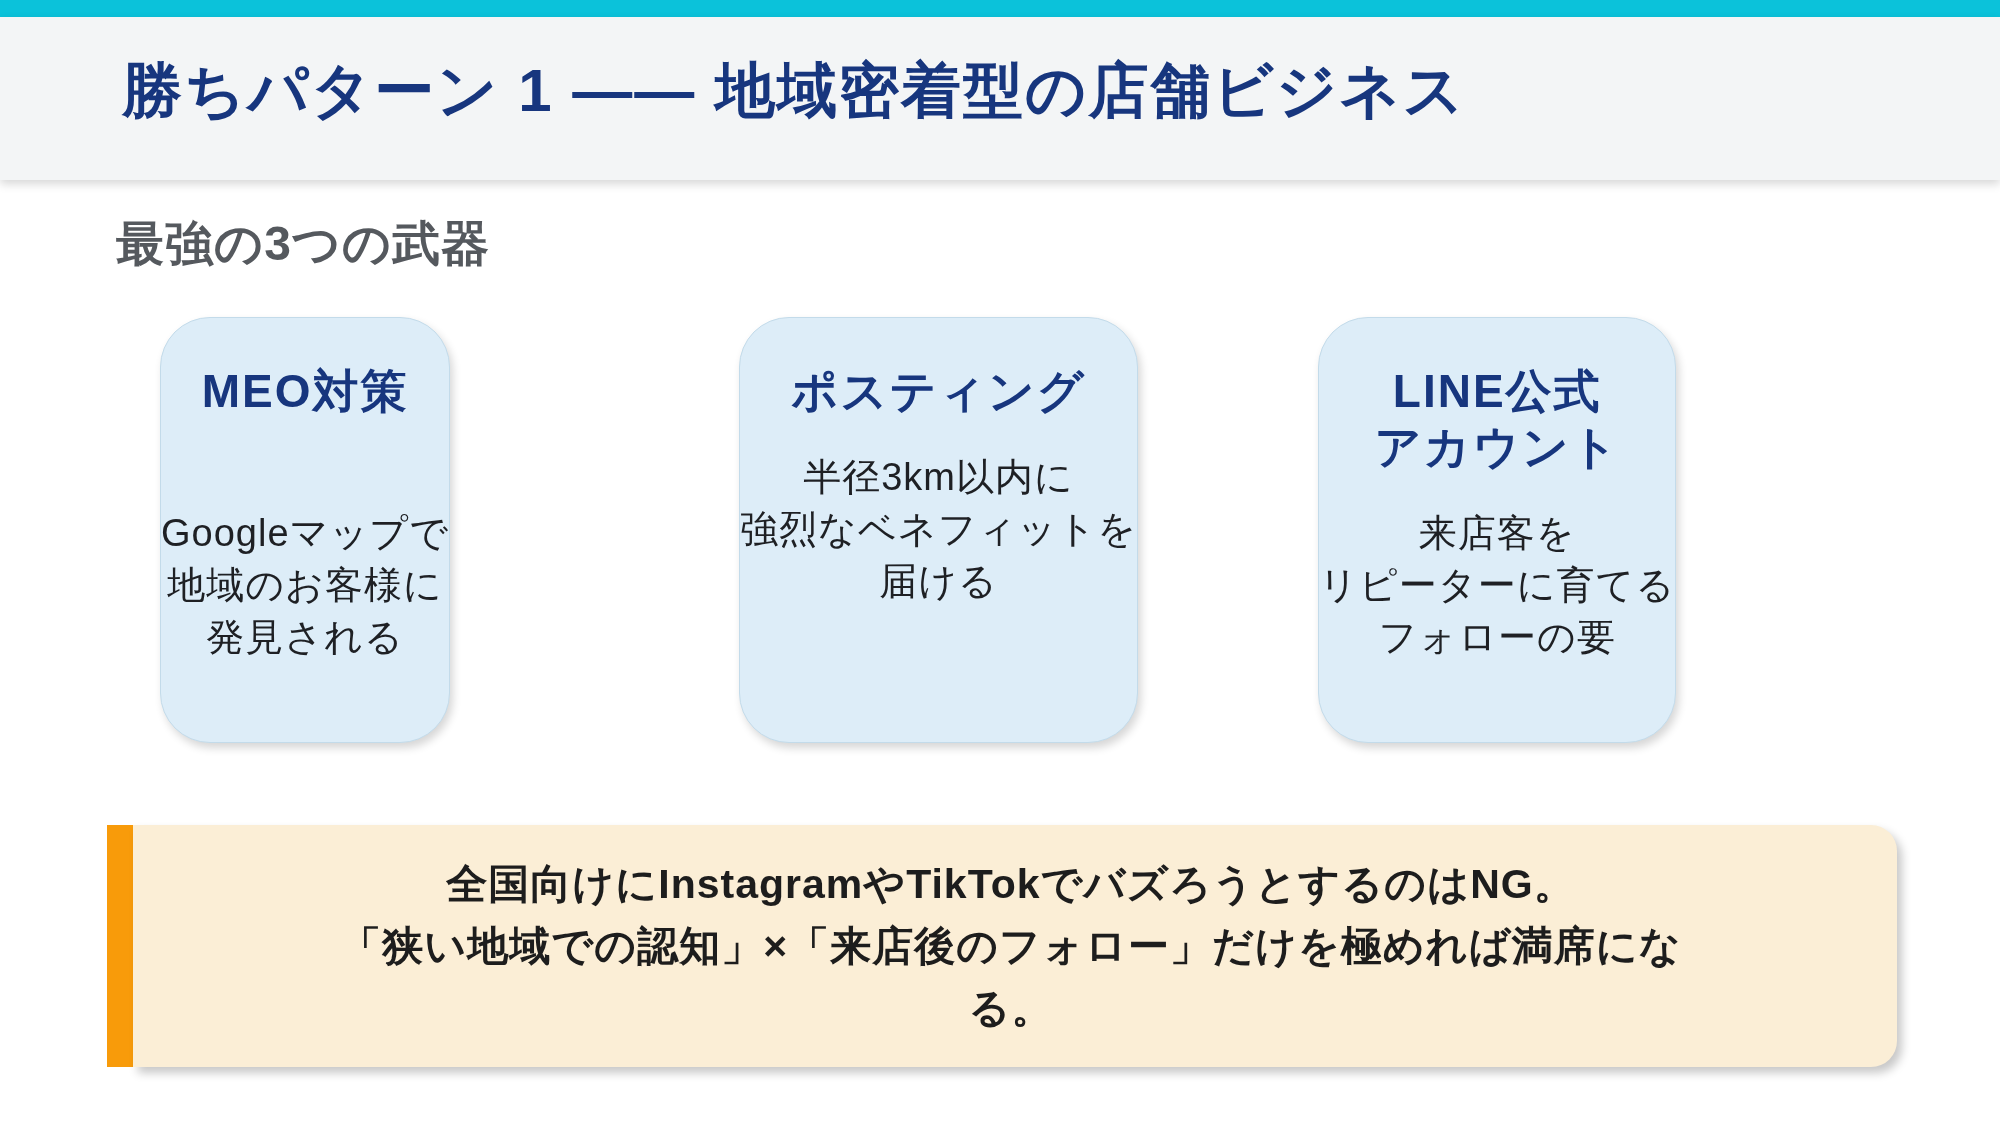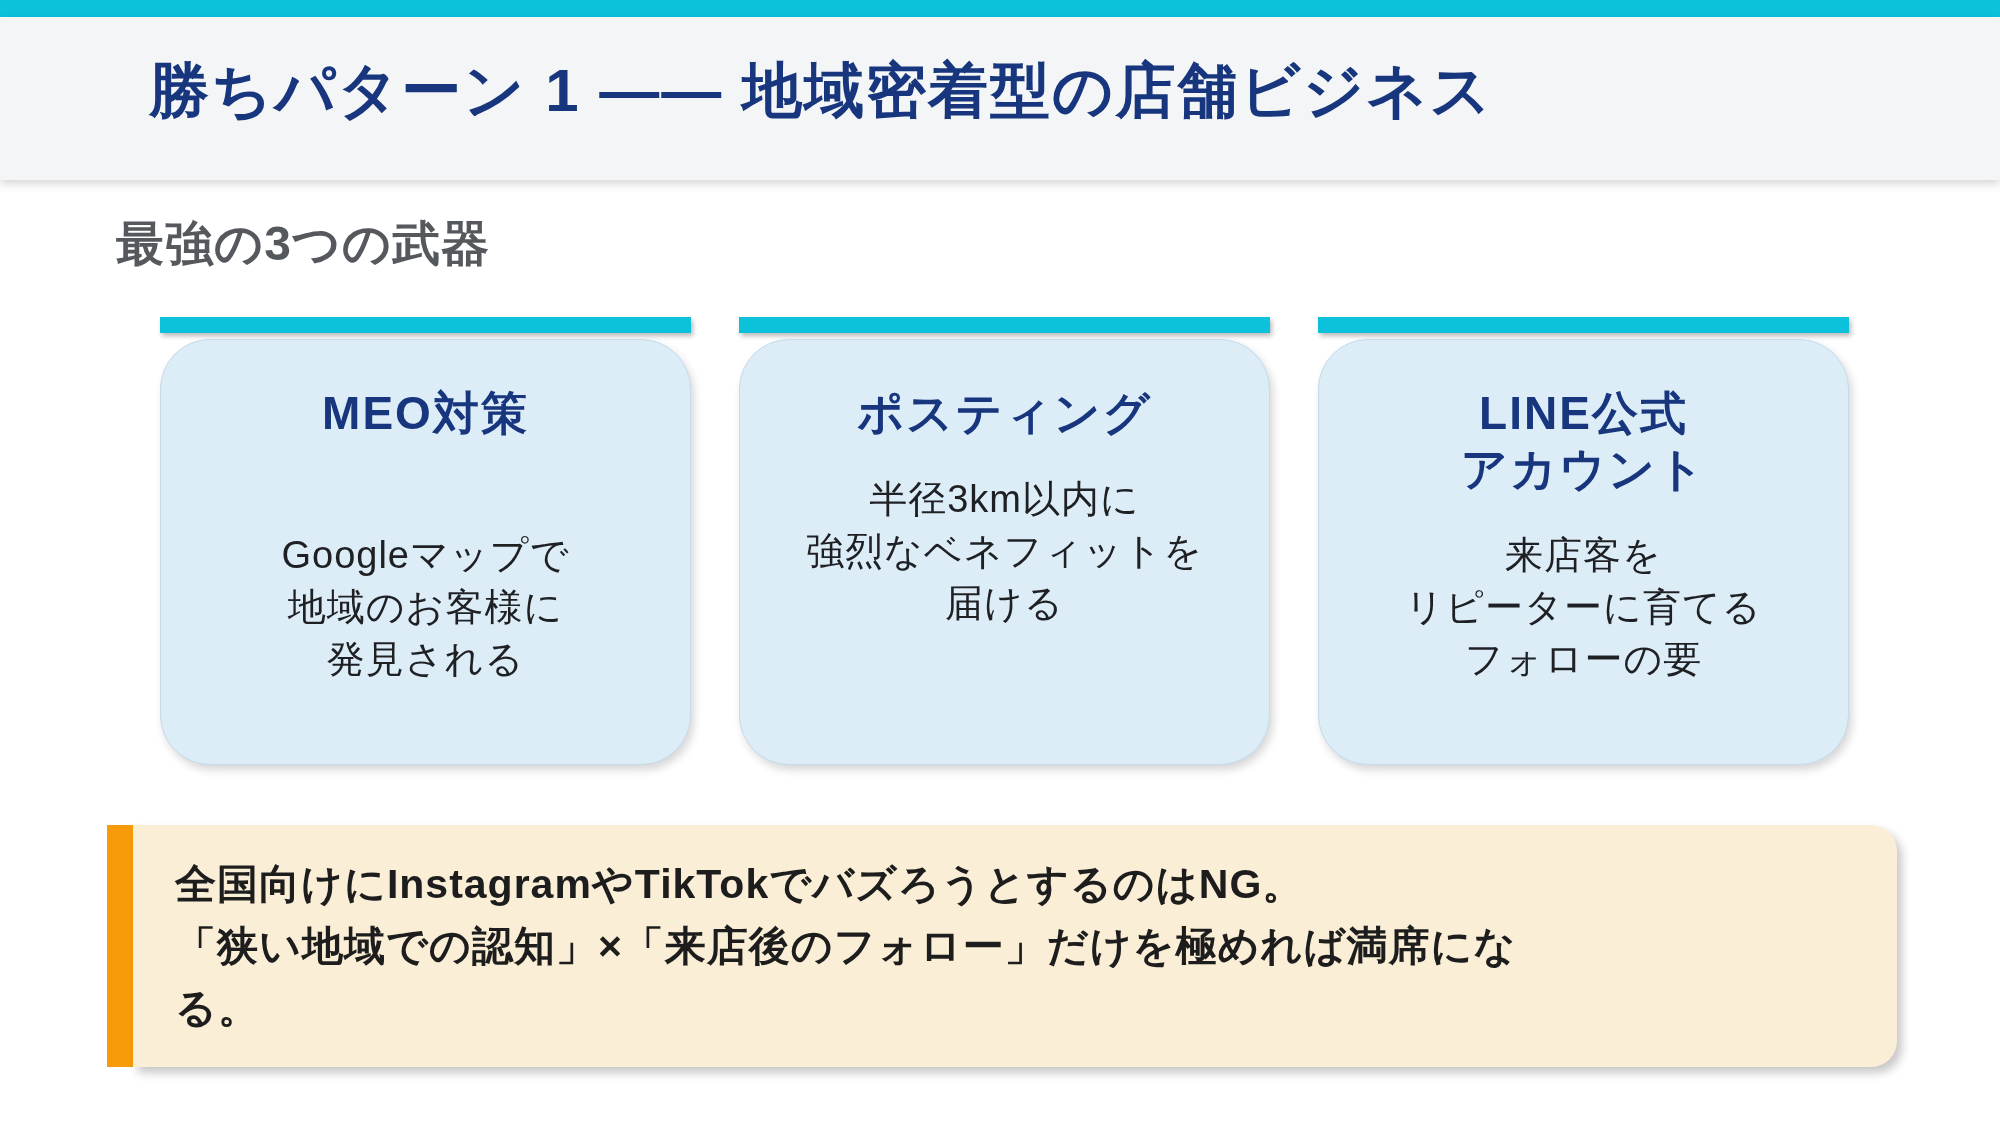--- a/index.html
+++ b/index.html
@@ -35,41 +35,40 @@
     background:var(--headerbg);
     box-shadow:0 4px 9px rgba(0,0,0,0.16);
   }
   .header-title{
     position:absolute;left:122px;top:36px;
     font-size:60px;line-height:76px;
     font-weight:700;
     color:var(--navy);
     letter-spacing:2px;
     white-space:nowrap;
-    margin-left:27px;
   }
   
   .subtitle{
     position:absolute;left:116px;top:220px;
     font-size:48px;line-height:48px;
     font-weight:600;
     color:#55595e;
     letter-spacing:1px;
   }
   
   .cards{
     position:absolute;left:160px;top:317px;
     width:1689px;
     display:flex;
     gap:48px;
   }
   .card-col{
     width:531px;
     display:flex;
-    flex-direction:column;
+    flex-direction:row;
   }
   .card-topbar{
     height:16px;
     background:var(--cyan);
     box-shadow:2px 3px 5px rgba(0,0,0,0.28);
     margin-bottom:6px;
   }
   .card{
     height:426px;
     background:var(--cardbg);
@@ -103,20 +102,21 @@
     width:26px;height:242px;
     background:var(--orange);
     flex:none;
   }
   .callout-box{
     flex:1;
     background:var(--calloutbg);
     border-radius:0 26px 26px 0;
     box-shadow:5px 6px 10px rgba(0,0,0,0.22);
     padding:28px 50px 0 42px;
+    text-align:center;
   }
   .callout-box .cl{
     font-size:41px;line-height:62px;
     font-weight:700;
     color:#1d1d1d;
     letter-spacing:1px;
     white-space:nowrap;
   }
 </style>
 </head>

